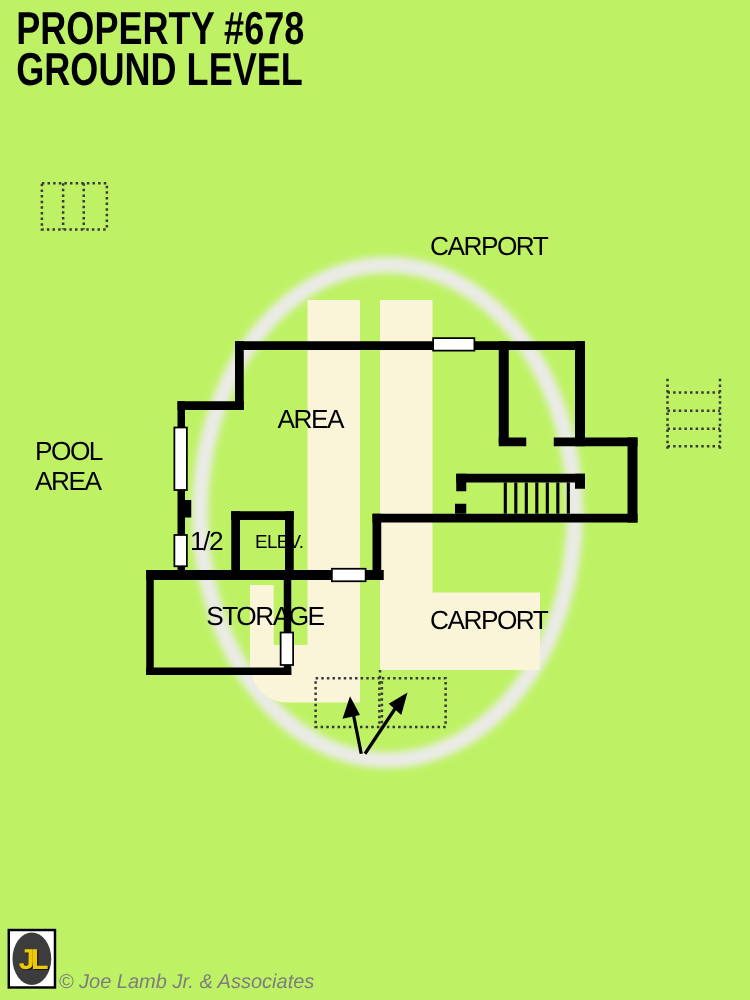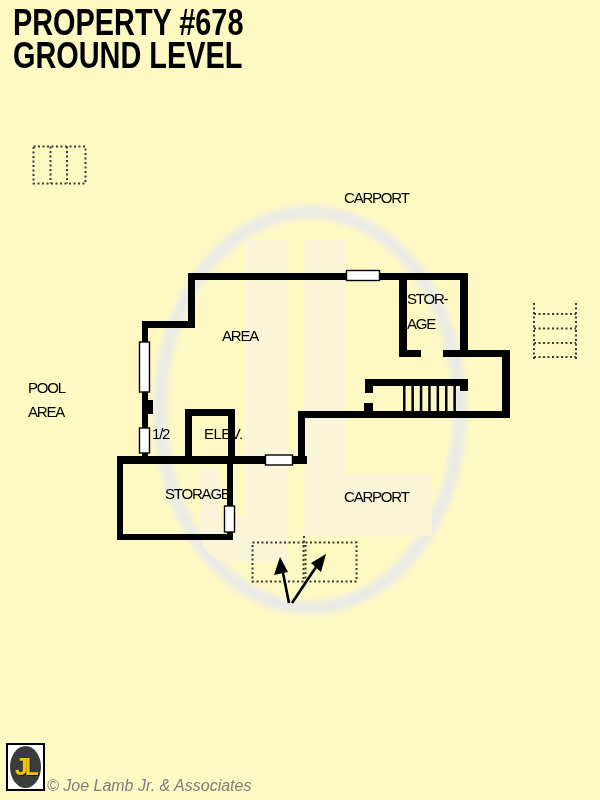--- a/index.html
+++ b/index.html
@@ -1,26 +1,26 @@
 <!DOCTYPE html>
 <html><head>
 <meta charset="utf-8">
 <style>
   html,body{margin:0;padding:0;background:#fff;}
   #stage{
-    position:relative;width:600px;height:800px;background:#fef9c3;overflow:hidden;
+    position:relative;width:600px;height:800px;background:#bef264;overflow:hidden;
     font-family:"Liberation Sans", sans-serif;color:#000;
   }
   #plan-svg{position:absolute;left:0;top:0;z-index:1;}
   .txt{position:absolute;z-index:2;white-space:nowrap;}
   .title{
     left:13px;top:6px;font-size:37px;font-weight:bold;line-height:33px;
     letter-spacing:0px;transform:scaleX(0.78);transform-origin:0 0;
   }
-  .label{font-size:15px;line-height:24px;letter-spacing:-1.2px;}
+  .label{font-size:21px;line-height:24px;letter-spacing:-1.2px;}
   .label-sm{font-size:15px;line-height:16px;letter-spacing:-0.5px;}
   .copyright{left:47px;top:777px;font-size:16px;color:#7d7d7d;letter-spacing:0px;font-style:italic;}
   
   .logo{
     position:absolute;left:6px;top:743px;width:39px;height:48px;z-index:2;
     border:2px solid #000;background:#fff;box-sizing:border-box;padding-left:20px;
   }
   .logo-oval{
     position:absolute;left:2px;top:1px;right:2px;bottom:1px;
     background:#3c3c3c;border-radius:50% / 50%;
@@ -129,30 +129,26 @@
     </g>
   </svg>
 
   <div class="txt title">
     <div>PROPERTY #678</div>
     <div>GROUND LEVEL</div>
   </div>
 
   <div class="txt label" style="left:344px;top:186px;">CARPORT</div>
 
-  <div class="txt label" style="left:407px;top:286px;line-height:25px;">
-    <div>STOR-</div>
-    <div>AGE</div>
-  </div>
 
   <div class="txt label" style="left:222px;top:324px;line-height:23px;">
     <div>AREA</div>
   </div>
 
-  <div class="txt label" style="left:28px;top:376px;">
+  <div class="txt label" style="left:28px;top:350px;">
     <div>POOL</div>
     <div>AREA</div>
   </div>
 
   <div class="txt label" style="left:152px;top:422px;">1/2</div>
 
   <div class="txt label-sm" style="left:192px;top:426px;margin-left:12px;">ELEV.</div>
 
   <div class="txt label" style="left:131px;top:482px;margin-left:34px;">STORAGE</div>
 

